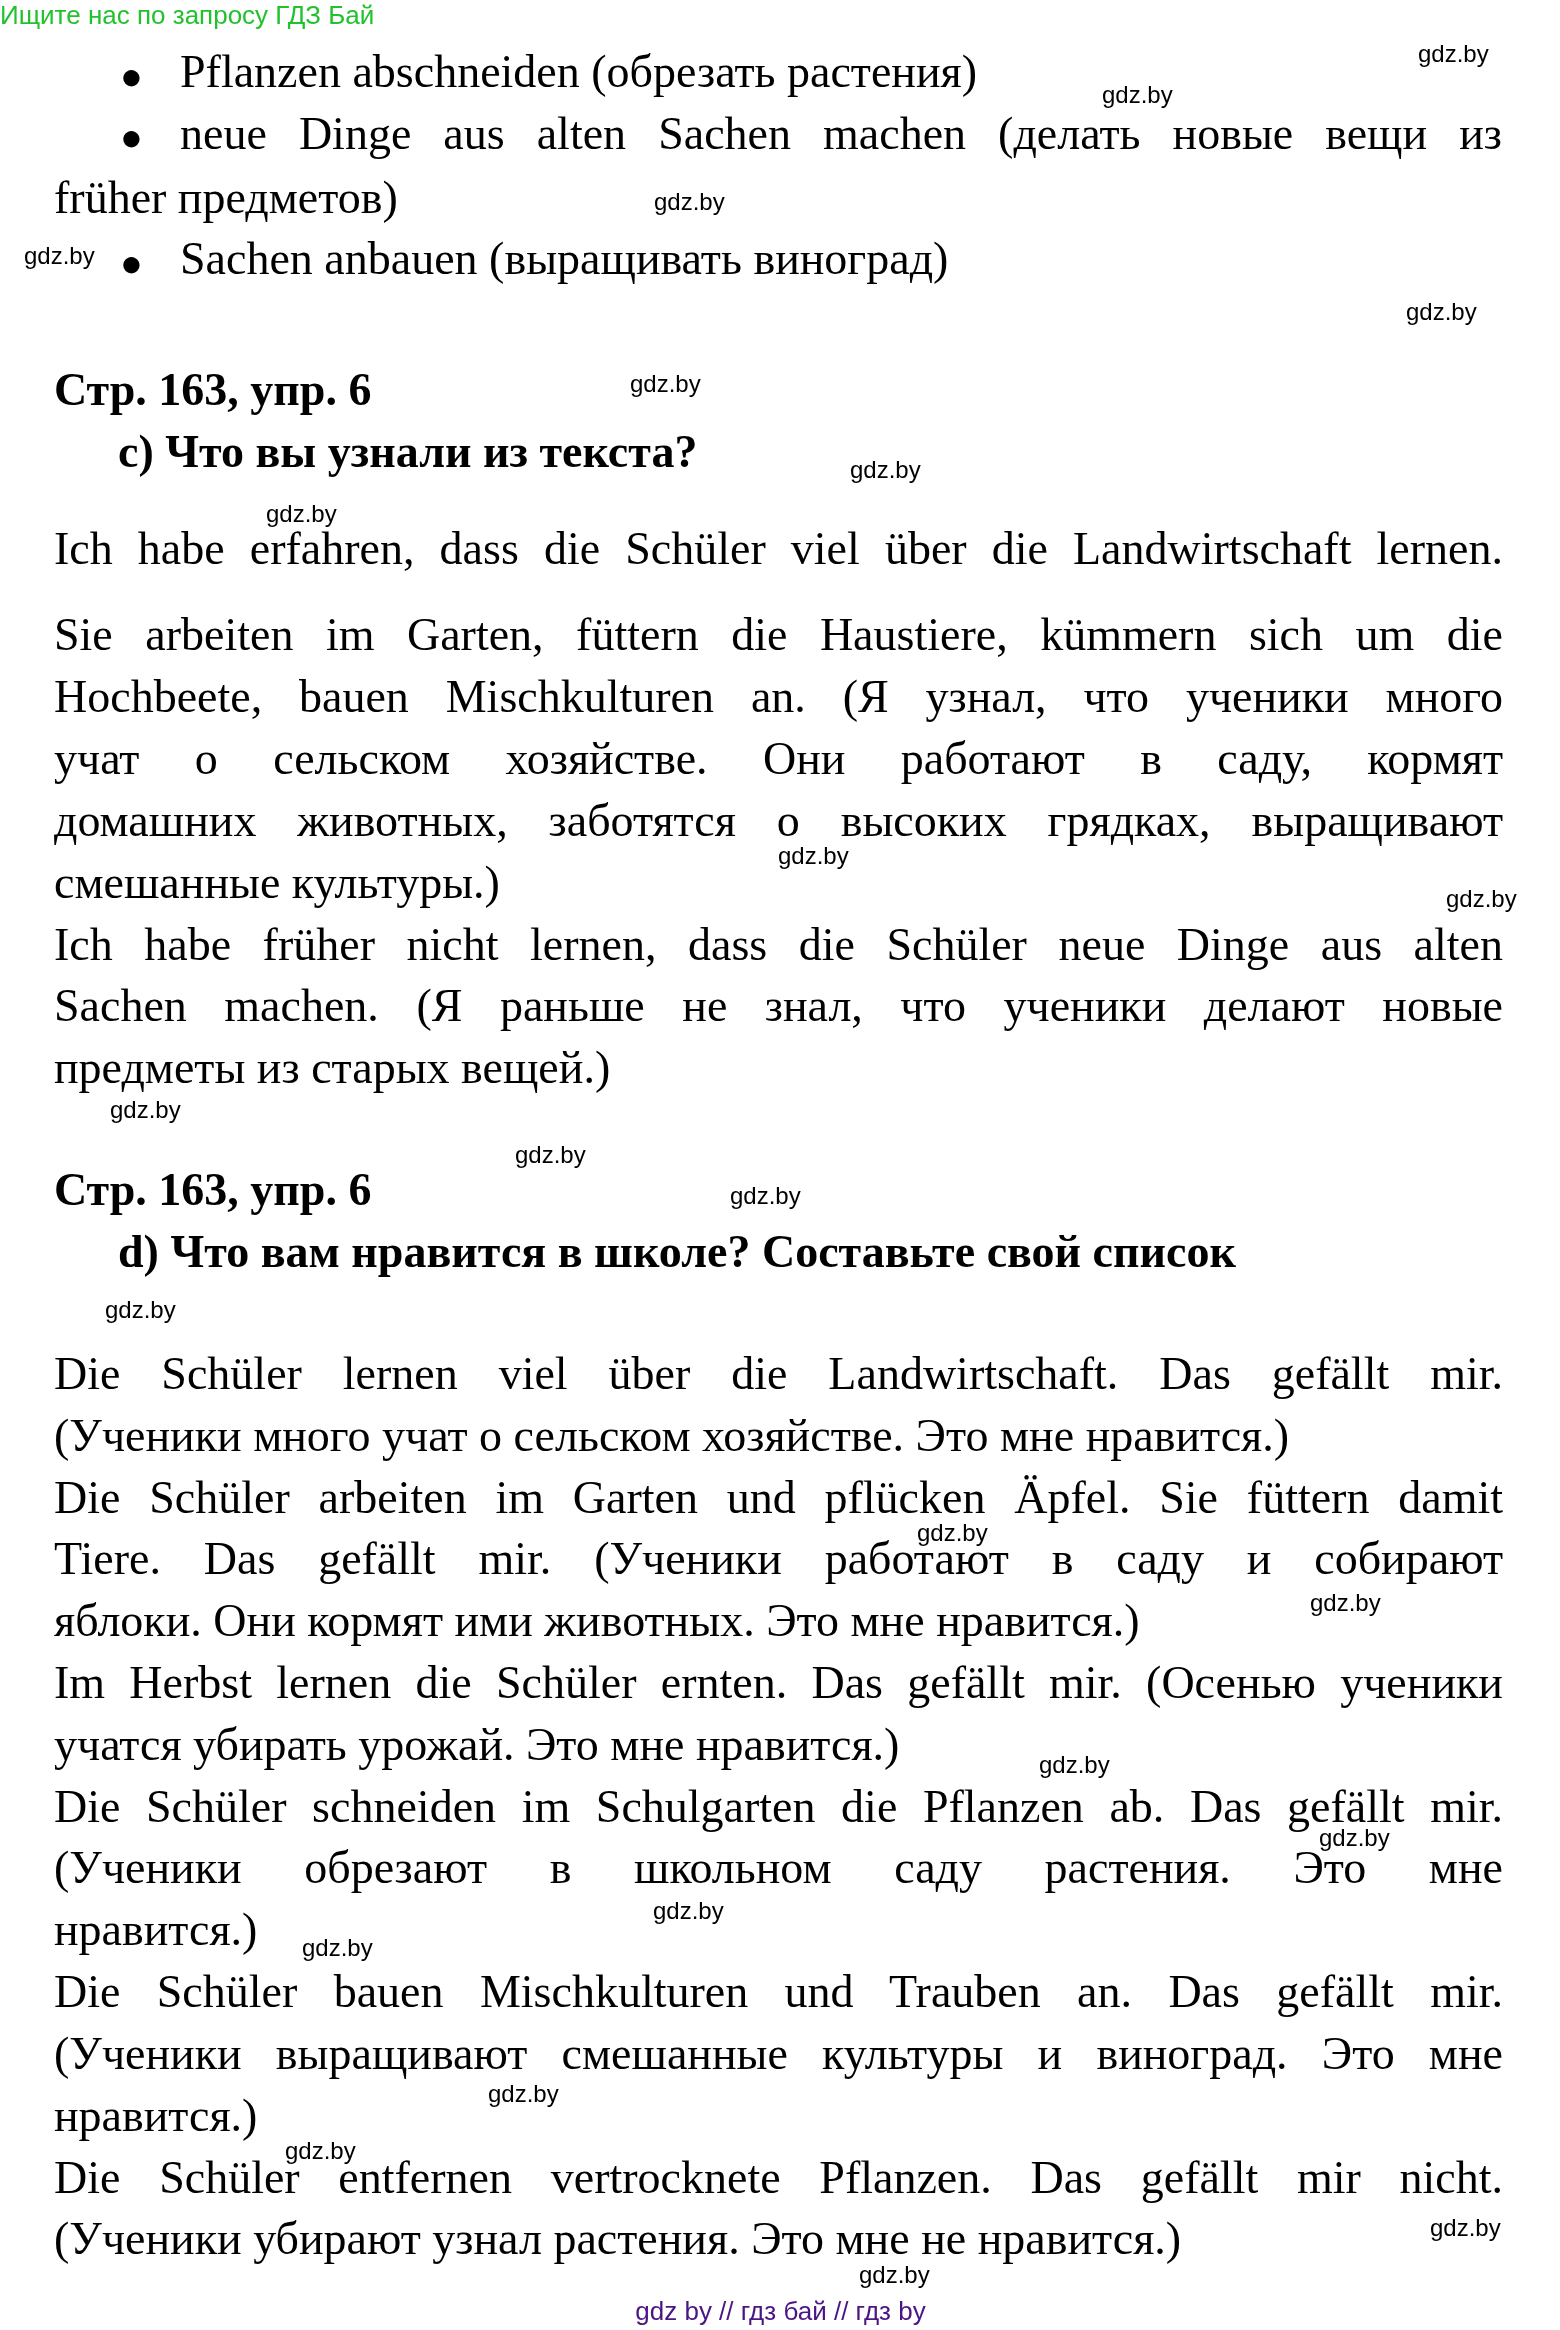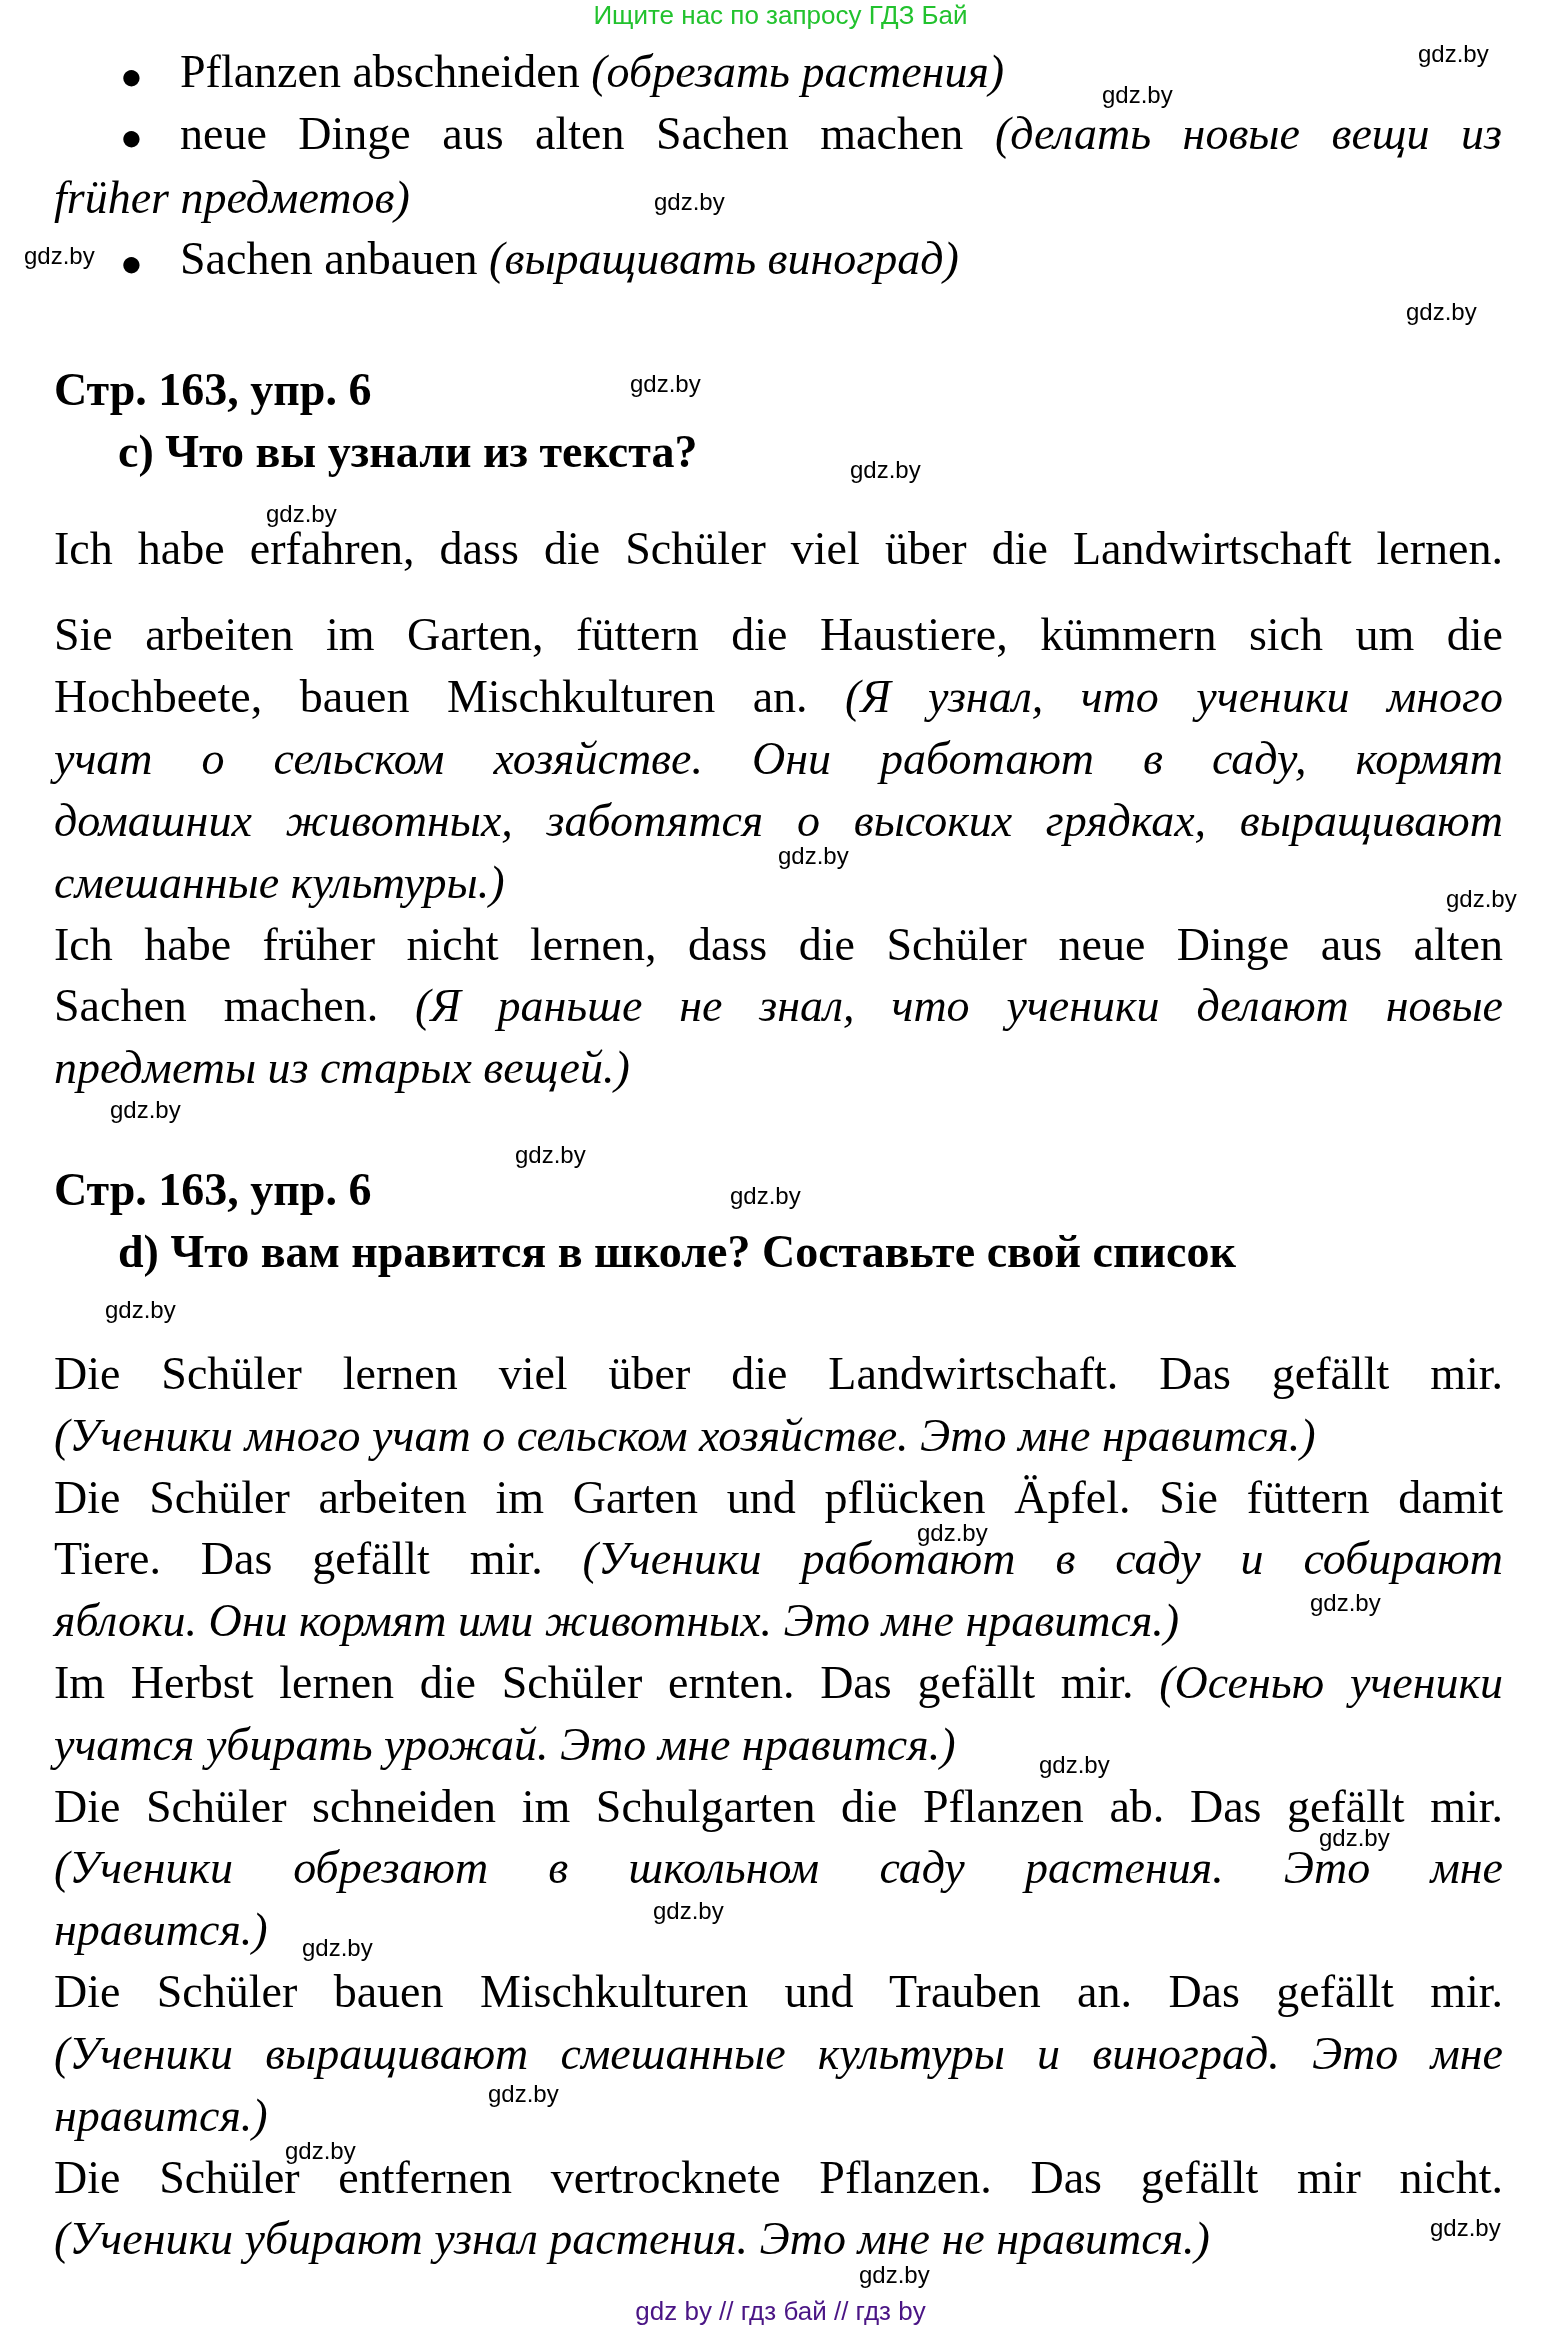--- a/index.html
+++ b/index.html
@@ -1,27 +1,27 @@
 <!DOCTYPE html>
 <html style="font-size:13.7px"><head>
 <meta charset="utf-8">
 <style>
   html, body { margin: 0; padding: 0; background: #ffffff; }
   body { width: 1561px; height: 2330px; position: relative; overflow: hidden;
          font-family: "Liberation Serif", "DejaVu Serif", serif; color: #000; }
-  .top-banner { position: absolute; top: 0; left: 0; width: 1561px; text-align: center;
+  .top-banner { position: absolute; top: 0; left: 0; width: 1561px; 
                 font-family: "Liberation Sans", "DejaVu Sans", sans-serif; font-size: 26px;
                 line-height: 31px; }
   .bottom-banner { position: absolute; top: 2296px; left: 0; width: 1561px; text-align: center;
                    font-family: "Liberation Sans", "DejaVu Sans", sans-serif; font-size: 26px;
                    line-height: 31px; }
   .line { position: absolute; left: 54px; width: 1449px; font-size: 46px; line-height: 62px;
           white-space: nowrap; }
   .just { text-align: justify; text-align-last: justify; white-space: normal; }
-  .it { font-style: italic; }
+  .it { }
   .bold { font-weight: bold; }
   .bullet { position: absolute; font-size: 38px; line-height: 62px; }
   .wm { position: absolute; font-family: "Liberation Sans", "DejaVu Sans", sans-serif;
         font-size: 24px; line-height: 26px; color: #000; }
 </style>
 </head>
 <body>
 
 <div class="top-banner" style="color:#22c22e">Ищите нас по запросу ГДЗ Бай</div>
 

